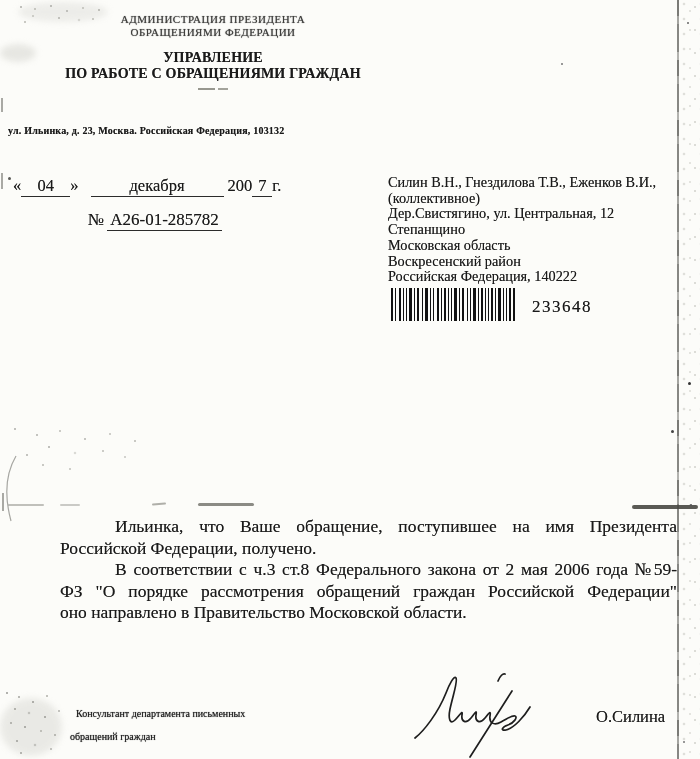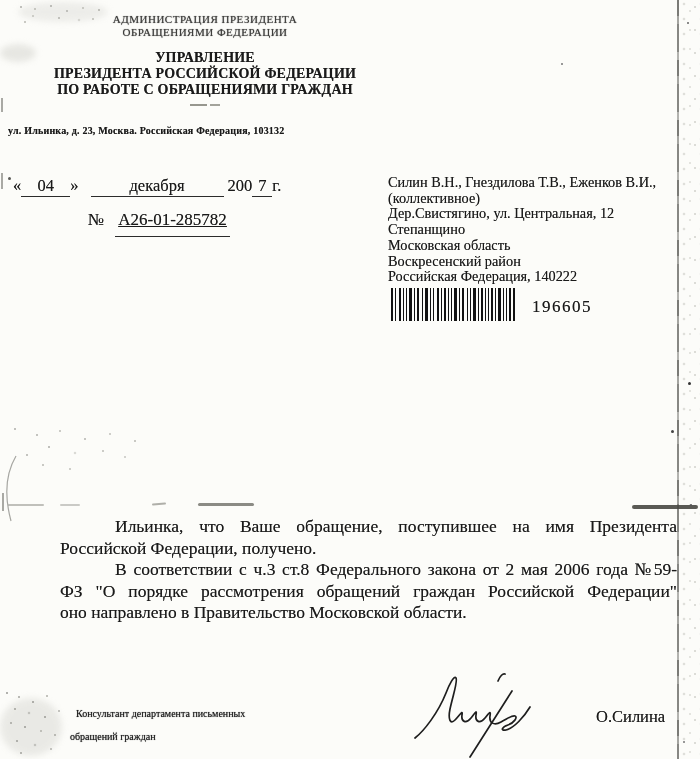--- a/index.html
+++ b/index.html
@@ -4,38 +4,38 @@
 <style>
   html,body { margin:0; padding:0; background:#e9e9e6; }
   .page {
     position:relative; width:700px; height:759px; margin:0 auto;
     background:#fcfcf9; overflow:hidden;
     font-family:"Liberation Serif", serif; color:#1a1a1a;
   }
   .ink { text-shadow:0 0 0.5px rgba(25,25,25,0.6); }
 
   
-  .letterhead { position:absolute; left:4px; top:13px; width:330px; text-align:center;padding-left:36px; }
+  .letterhead { position:absolute; left:12px; top:13px; width:330px; text-align:center;padding-left:36px; }
   .org-line { font-size:11px; line-height:13px; color:#3e3e3c; letter-spacing:0.5px;
               text-shadow:0 0 1px rgba(70,70,70,0.85); }
   .dept { margin-top:11px; font-weight:700; font-size:14px; line-height:16px; letter-spacing:0.2px; }
   .hdr-divider { display:block; margin:6px auto 0; width:30px; height:2px;
     background:linear-gradient(90deg,#97978f 0 17px, transparent 17px 20px, #a3a39b 20px 30px); }
   .address { position:absolute; left:8px; top:125px; font-weight:700; font-size:10px;
              letter-spacing:0.2px; white-space:nowrap; }
 
   
   .dateline { position:absolute; left:13px; top:176px; font-size:16.5px; white-space:nowrap; }
   .u { display:inline-block; border-bottom:1.5px solid #2b2b2b; text-align:center; }
   .u-day { width:49px; }
   .u-month { width:133px; margin-left:12px; }
   .u-year { width:20px; }
   .yr-prefix { margin-left:4px; }
   .refline { position:absolute; left:88px; top:210px; font-size:17px; }
-  .ref-value { border-bottom:1.5px solid #2b2b2b; padding:0 3px 7px; margin-left:11px;text-decoration:underline; }
+  .ref-value { border-bottom:1.5px solid #2b2b2b; padding:0 3px 1px; margin-left:3px; }
 
   
   .recipient { position:absolute; left:388px; top:175px; width:300px;
                font-size:14.3px; line-height:15.7px; }
 
   
   .barcode { position:absolute; left:391px; top:288px; width:124px; height:33px;
     background:linear-gradient(90deg,
       #121212 0 2px,#fcfcf9 2px 4px,#121212 4px 5px,#fcfcf9 5px 8px,
       #121212 8px 10px,#fcfcf9 10px 12px,#121212 12px 13px,#fcfcf9 13px 15px,
@@ -100,21 +100,20 @@
 </head>
 <body>
 
 <div class="page">
 
   <div class="letterhead">
     <div class="org-line">АДМИНИСТРАЦИЯ ПРЕЗИДЕНТА</div>
     <div class="org-line">ОБРАЩЕНИЯМИ ФЕДЕРАЦИИ</div>
     <div class="dept ink">
       <div>УПРАВЛЕНИЕ</div>
-      <div>ПРЕЗИДЕНТА РОССИЙСКОЙ ФЕДЕРАЦИИ</div>
       <div>ПО РАБОТЕ С ОБРАЩЕНИЯМИ ГРАЖДАН</div>
     </div>
     <span class="hdr-divider"></span>
   </div>
   <div class="address ink">ул. Ильинка, д. 23, Москва. Российская Федерация, 103132</div>
 
   <div class="dateline ink"><span>«</span><span class="u u-day">04</span><span>»</span><span class="u u-month">декабря</span><span class="yr-prefix">200</span><span class="u u-year">7</span><span>г.</span></div>
 
   <div class="refline ink"><span>№</span><span class="ref-value">А26-01-285782</span></div>
 
@@ -122,21 +121,21 @@
     <div>Силин В.Н., Гнездилова Т.В., Еженков В.И.,</div>
     <div>(коллективное)</div>
     <div>Дер.Свистягино, ул. Центральная, 12</div>
     <div>Степанщино</div>
     <div>Московская область</div>
     <div>Воскресенский район</div>
     <div>Российская Федерация, 140222</div>
   </div>
 
   <div class="barcode"></div>
-  <div class="barcode-number ink">196605</div>
+  <div class="barcode-number ink">233648</div>
 
   <div class="body-text ink">
     <div class="bline jline indent">Ильинка, что Ваше обращение, поступившее на имя Президента</div>
     <div class="bline">Российской Федерации, получено.</div>
     <div class="bline jline indent">В соответствии с ч.3 ст.8 Федерального закона от 2 мая 2006 года №59-</div>
     <div class="bline jline">ФЗ "О порядке рассмотрения обращений граждан Российской Федерации"</div>
     <div class="bline">оно направлено в Правительство Московской области.</div>
   </div>
 
   <div class="signoff">

